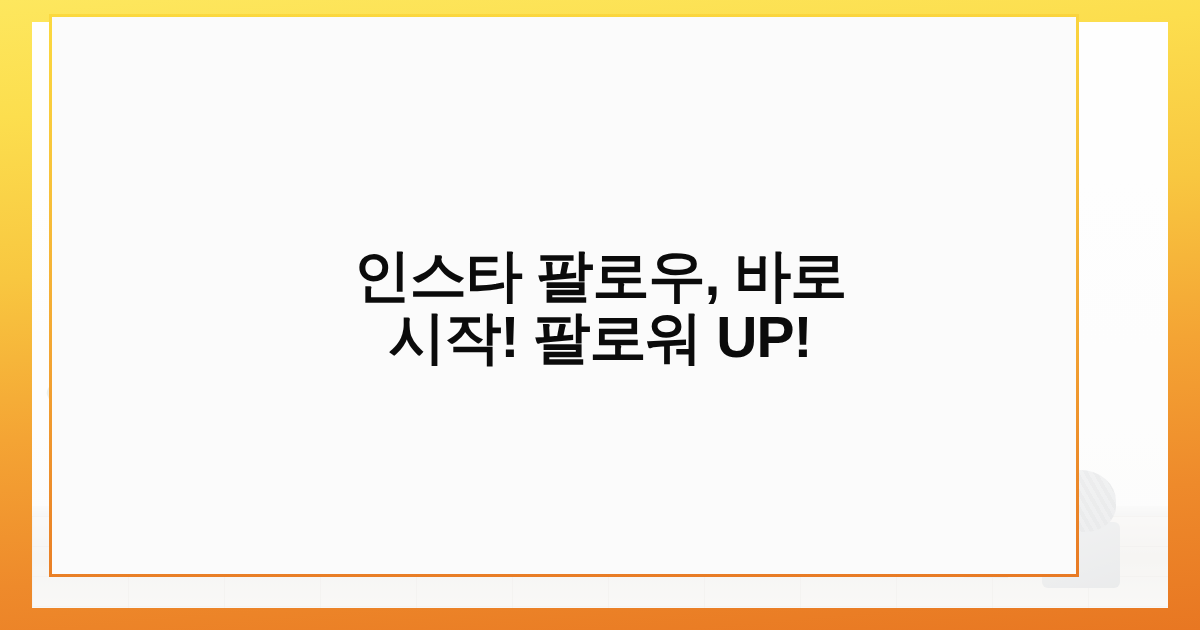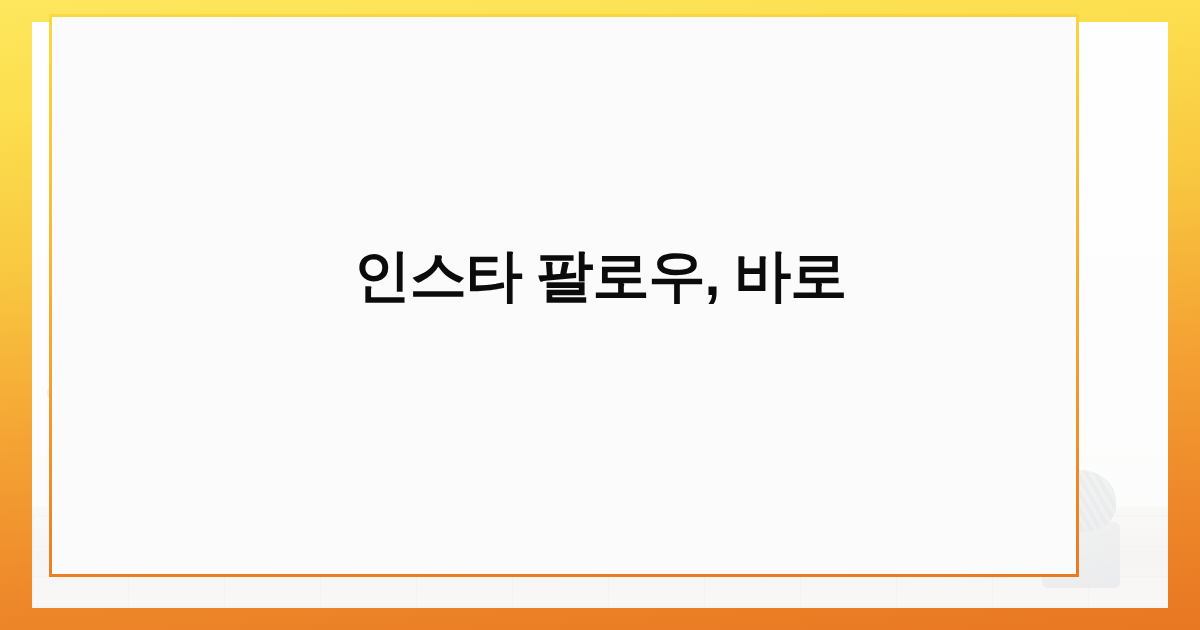--- a/index.html
+++ b/index.html
@@ -365,15 +365,16 @@
       <div class="pouf"></div>
 
       <div class="veil"></div>
     </div>
   </div>
 
   <div id="inner-rule"></div>
 
   <div id="headline">
     <span class="line">인스타 팔로우, 바로</span>
+    <span class="line">시작! 팔로워 UP!</span>
   </div>
 
 </div>
 
 </body></html>

